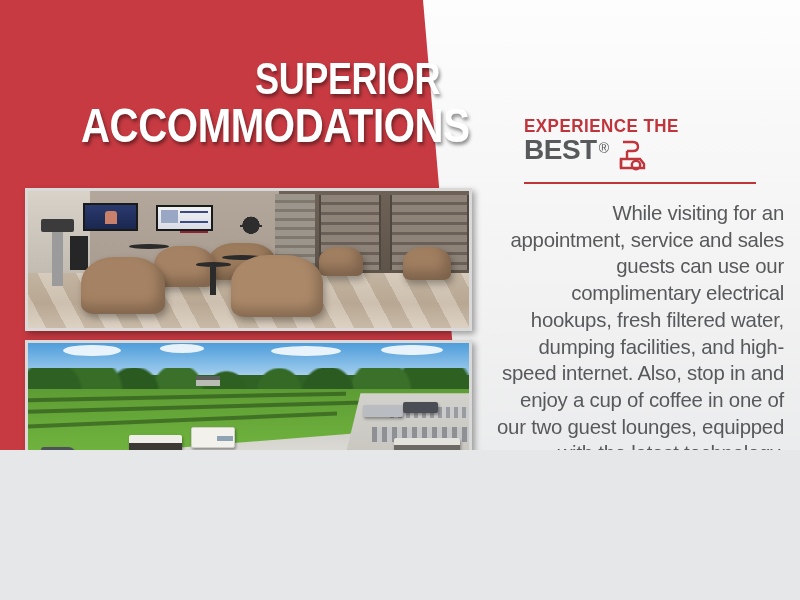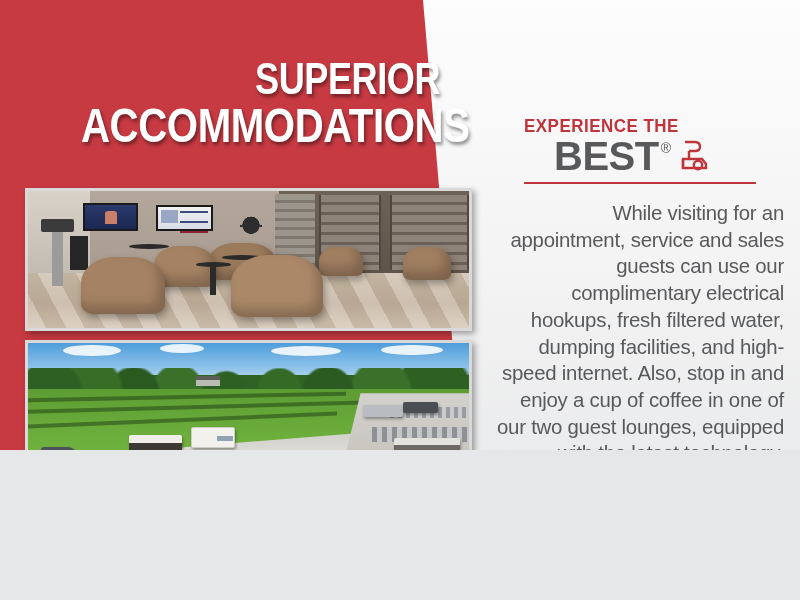--- a/index.html
+++ b/index.html
@@ -158,23 +158,23 @@
   .logo-top {
     font-family:"Liberation Sans", sans-serif;
     font-weight:bold; font-size:17.5px; letter-spacing:0.5px;
     color:#c0343c; line-height:1;
     transform:scaleX(0.97); transform-origin:left center;
     white-space:nowrap;
   }
   .logo-mid { display:flex; align-items:flex-start; margin-top:1px; }
   .logo-best {
     font-family:"Liberation Sans", sans-serif;
-    font-weight:bold; font-size:40px; letter-spacing:-0.5px;
+    font-weight:bold; font-size:28px; letter-spacing:-0.5px;
     color:#58595b; line-height:0.95;
-    transform:scaleX(1.0); transform-origin:left center;margin-left:30px;
+    transform:scaleX(1.0); transform-origin:left center;
   }
   .logo-reg { font-size:14px; color:#58595b; line-height:1; margin-top:4px; margin-left:2px; }
   .logo-rv  { margin-left:8px; margin-top:2px; }
   .logo-rule { height:2px; background:#c0343c; margin-top:7px; width:100%; }
 
   
   .copy {
     position:absolute; left:496px; top:200px; width:288px;
     text-align:right;
     color:#58595b;

